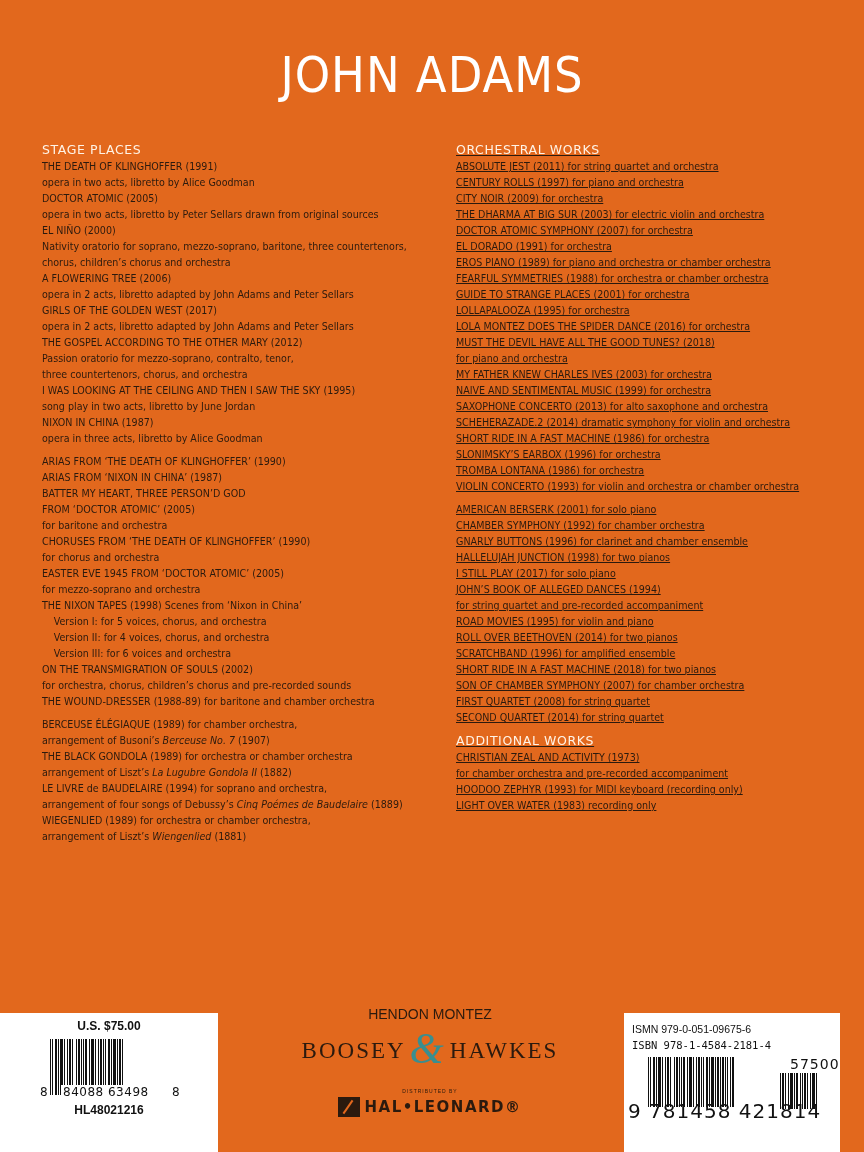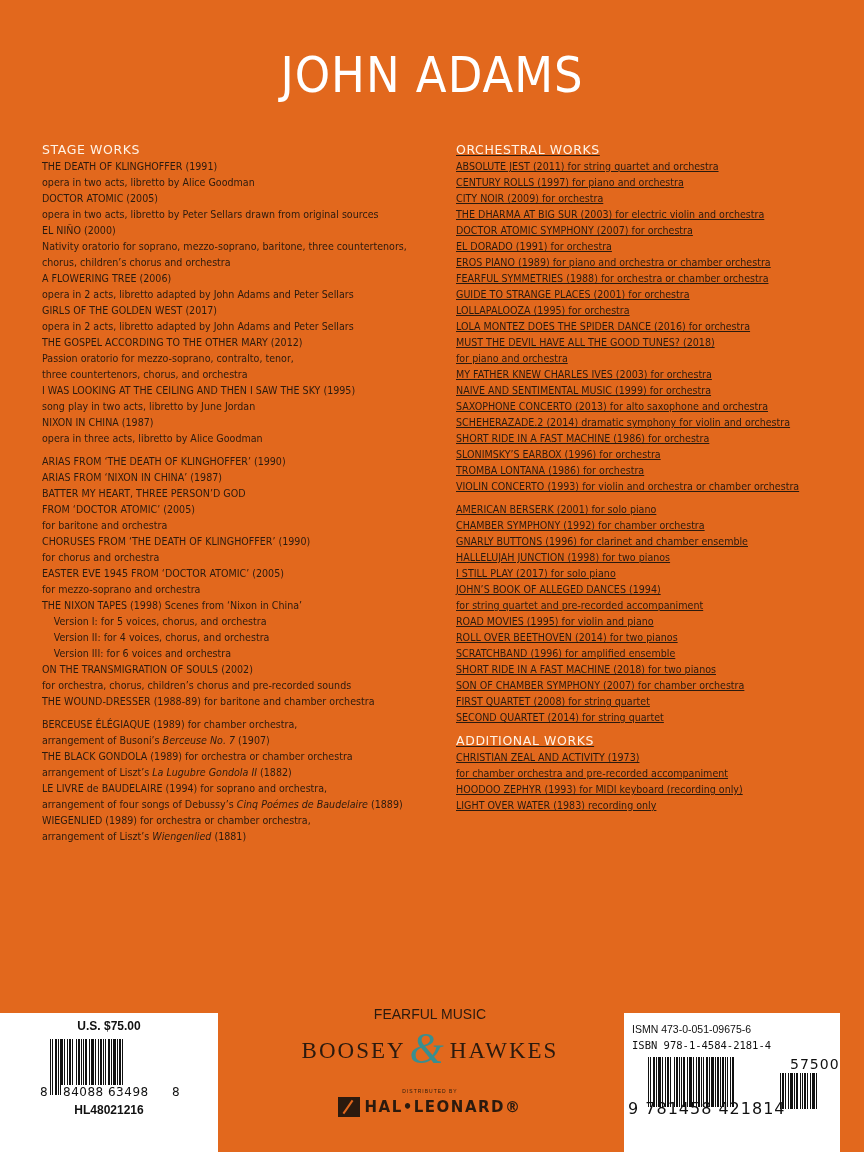--- a/index.html
+++ b/index.html
@@ -37,42 +37,42 @@
   .box.left { left:0; top:1013px; width:218px; height:139px; }
   .box.right { left:624px; top:1013px; width:216px; height:139px; }
   .price { position:absolute; top:6px; left:0; width:218px; text-align:center; font-weight:bold; font-size:12px; }
   .barcode { position:absolute; display:flex; align-items:flex-start; }
   .barcode span { display:block; background:#111; height:100%; }
   .upc-digits { position:absolute; font-size:12px; font-family:"DejaVu Sans",sans-serif; letter-spacing:0.5px; }
   .hlcode { position:absolute; top:90px; left:0; width:218px; text-align:center; font-weight:bold; font-size:12px; }
   .ismn { position:absolute; left:8px; top:10px; font-size:10.5px; }
   .isbn { position:absolute; left:8px; top:26px; font-size:10.5px; font-family:"DejaVu Sans Mono",monospace; }
   .price-code { position:absolute; left:166px; top:43px; font-size:14px; font-family:"DejaVu Sans",sans-serif; letter-spacing:1px; }
-  .isbn-digits { position:absolute; left:4px; top:86px; font-size:16px; font-family:"DejaVu Sans",sans-serif; letter-spacing:1px; }
+  .isbn-digits { position:absolute; left:4px; top:86px; font-size:20px; font-family:"DejaVu Sans",sans-serif; letter-spacing:1px; }
   .publisher { position:absolute; left:270px; width:320px; text-align:center; }
   .hendon { top:1006px; font-size:14px; font-family:"Liberation Sans",sans-serif; color:#2b1a0e; }
   .boosey {
     top:1038px; font-size:23px; font-family:"Liberation Serif","DejaVu Serif",serif; letter-spacing:2px; color:#2b1a0e;
     display:flex; justify-content:center; align-items:center; gap:4px;
   }
   .amp { color:#3a8e8f; font-size:44px; font-style:italic; line-height:20px; margin-top:-4px; }
   .distributed { top:1088px; font-size:5px; letter-spacing:1px; color:#2b1a0e; font-family:"Liberation Sans",sans-serif; }
   .halleonard { top:1097px; display:flex; justify-content:center; align-items:center; gap:4px; }
   .hl-logo { width:22px; height:20px; background:#2b1a0e; position:relative; }
   .hl-logo:after { content:""; position:absolute; left:9px; top:2px; width:2px; height:16px; background:#e2681d; transform:rotate(35deg); }
   .hl-text { font-family:"DejaVu Sans",sans-serif; font-size:15px; letter-spacing:1.5px; color:#2b1a0e; font-weight:bold; }
 </style>
 </head>
 <body>
 
 <div class="title">JOHN ADAMS</div>
 
 <div class="col left" id="left-col">
     <div class="section">
-      <div class="heading">STAGE WORKS</div>
+      <div class="heading">STAGE PLACES</div>
       <div class="line">THE DEATH OF KLINGHOFFER (1991)</div>
       <div class="line">opera in two acts, libretto by Alice Goodman</div>
       <div class="line">DOCTOR ATOMIC (2005)</div>
       <div class="line">opera in two acts, libretto by Peter Sellars drawn from original sources</div>
       <div class="line">EL NIÑO (2000)</div>
       <div class="line">Nativity oratorio for soprano, mezzo-soprano, baritone, three countertenors,</div>
       <div class="line">chorus, children’s chorus and orchestra</div>
       <div class="line">A FLOWERING TREE (2006)</div>
       <div class="line">opera in 2 acts, libretto adapted by John Adams and Peter Sellars</div>
       <div class="line">GIRLS OF THE GOLDEN WEST (2017)</div>
@@ -220,34 +220,34 @@
       <span style="width: 2px;"></span>
       <span style="width: 1px; background: transparent;"></span>
       <span style="width: 1px;"></span>
     </div>
   <div class="upc-digits" style="left:40px; top:72px;">8</div>
   <div class="upc-digits" style="left:61px; top:72px; background:#fff; padding:0 2px;">84088 63498</div>
   <div class="upc-digits" style="left:172px; top:72px;">8</div>
   <div class="hlcode">HL48021216</div>
 </div>
 
-<div class="publisher hendon">FEARFUL MUSIC</div>
+<div class="publisher hendon">HENDON MONTEZ</div>
 <div class="publisher boosey">
   <span>BOOSEY</span>
   <span class="amp">&amp;</span>
   <span>HAWKES</span>
 </div>
 <div class="publisher distributed">DISTRIBUTED BY</div>
 <div class="publisher halleonard">
   <span class="hl-logo"></span>
   <span class="hl-text">HAL•LEONARD®</span>
 </div>
 
 <div class="box right">
-  <div class="ismn">ISMN 473-0-051-09675-6</div>
+  <div class="ismn">ISMN 979-0-051-09675-6</div>
   <div class="isbn">ISBN 978-1-4584-2181-4</div>
   <div class="barcode" id="isbn-bars" style="left:24px; top:44px; width:128px; height:50px;">
       <span style="width: 1px;"></span>
       <span style="width: 1px; background: transparent;"></span>
       <span style="width: 1px;"></span>
       <span style="width: 2px; background: transparent;"></span>
       <span style="width: 2px;"></span>
       <span style="width: 1px; background: transparent;"></span>
       <span style="width: 1px;"></span>
       <span style="width: 1px; background: transparent;"></span>

